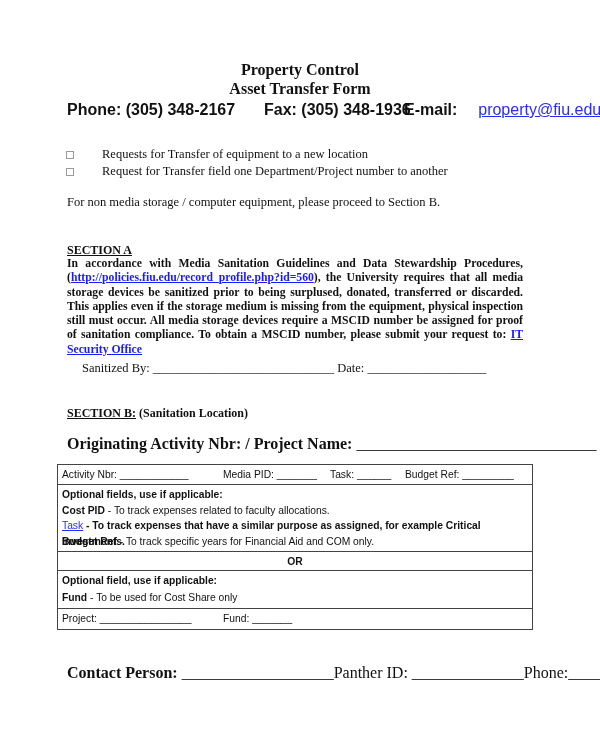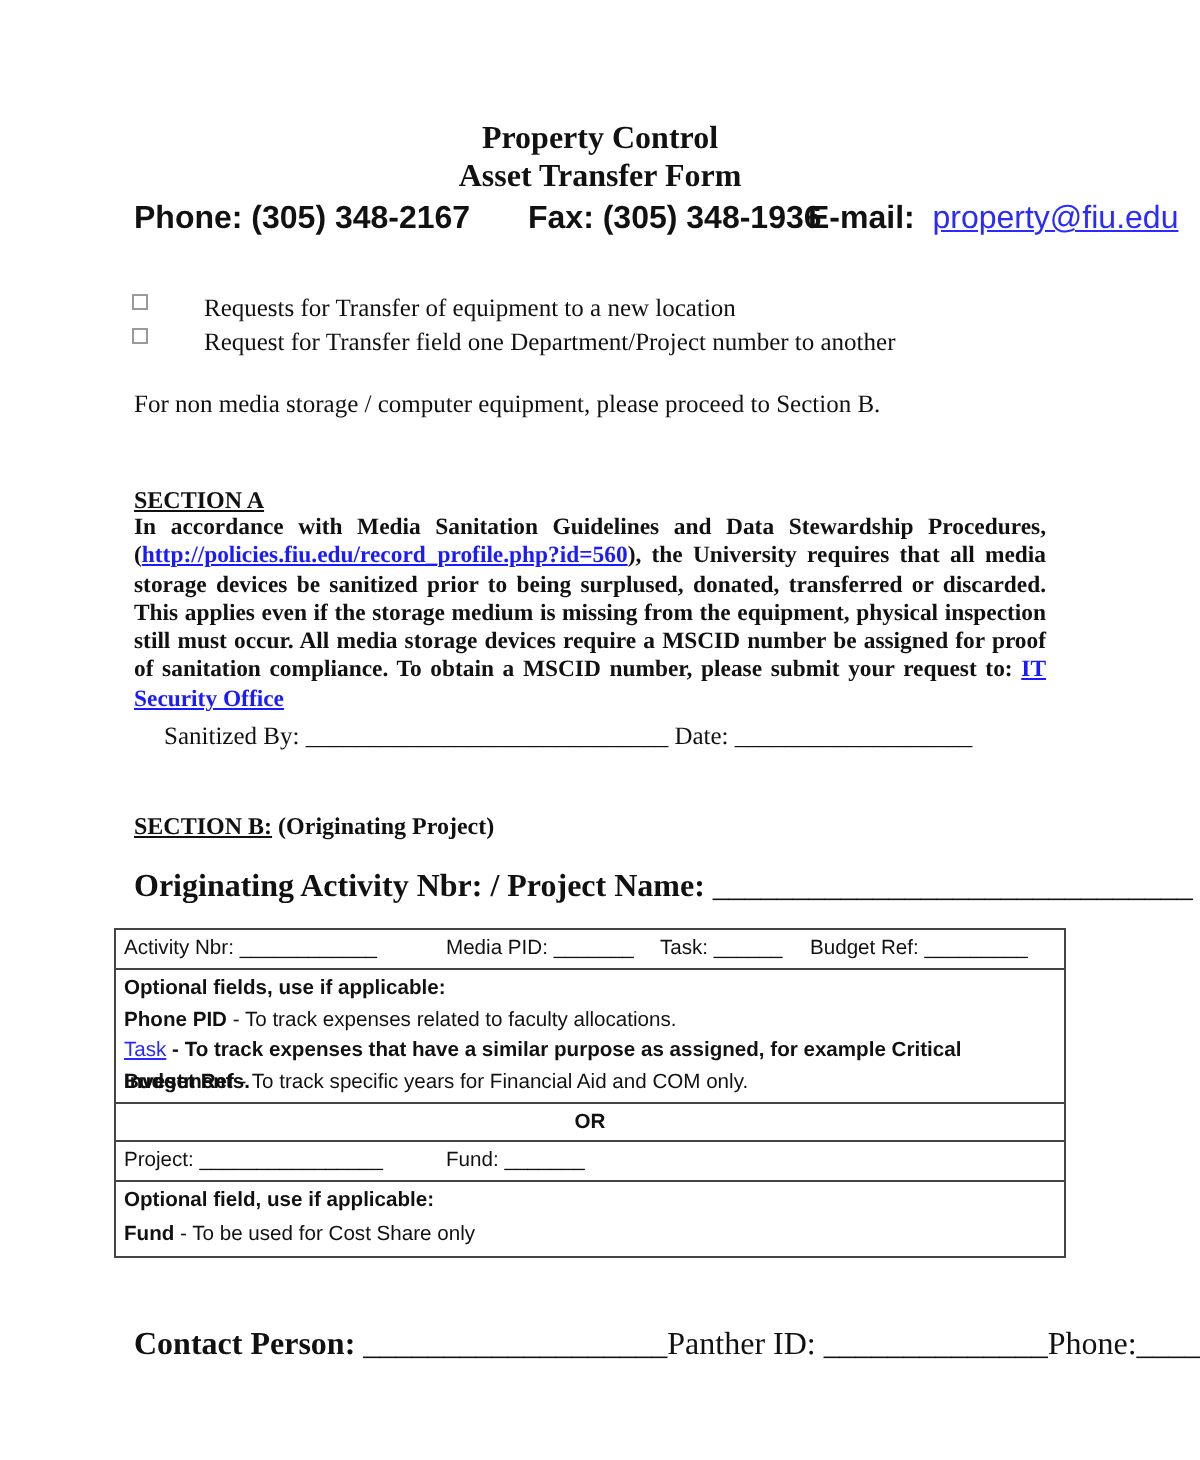--- a/index.html
+++ b/index.html
@@ -5,23 +5,23 @@
     * { margin: 0; padding: 0; box-sizing: border-box; }
     html, body { width: 600px; height: 730px; background: #ffffff; overflow: hidden; }
     body { position: relative; color: #111; font-family: "Liberation Serif", serif; }
 
     .abs { position: absolute; white-space: nowrap; }
 
     .title { left: 0; width: 600px; text-align: center; font-weight: bold; font-size: 16px; }
     .sans { font-family: "Liberation Sans", sans-serif; }
     .contact { font-size: 16px; font-weight: bold; top: 101px; }
     .link { color: #1a0dab; text-decoration: underline; }
-    .contact .link { font-weight: normal; color: #2a2aff; }
+    .contact .link { font-weight: normal; color: #2a2aff; margin-left: 12px; }
 
-    .cb-row { left: 66px; font-size: 12.5px; display: flex; }
+    .cb-row { left: 66px; font-size: 12.5px; display: flex; align-items: center; }
     .checkbox { width: 8px; height: 8px; border: 1px solid #9a9a9a; background: #fff; display: inline-block; margin-right: 28px; }
 
     .plain { font-size: 12.5px; }
     .section-head { font-weight: bold; text-decoration: underline; font-size: 12px; }
 
     .para { left: 67px; width: 456px; font-size: 11.7px; font-weight: bold; line-height: 14.3px; white-space: normal; text-align: justify; }
     .para .link { color: #1a1aff; }
 
     .sig-line { font-size: 12.5px; text-align: right; }
 
@@ -69,21 +69,21 @@
 
 <div class="abs sig-line" style="left:82px; top:361px;">
   <span>Sanitized By:</span>
   <span>_____________________________</span>
   <span>Date:</span>
   <span>___________________</span>
 </div>
 
 <div class="abs" style="left:67px; top:406px; font-size:12px;">
   <span class="section-head">SECTION B:</span>
-  <span style="font-weight:bold;">(Originating Project)</span>
+  <span style="font-weight:bold;">(Sanitation Location)</span>
 </div>
 
 <div class="abs" style="left:67px; top:435px; font-size:16px; font-weight:bold;">
   <span>Originating Activity Nbr: / Project Name:</span>
   <span style="font-weight:normal;">______________________________</span>
 </div>
 
 <div class="cc-table">
   <div class="cc-row fields">
     <span class="f" style="left:4px;">
@@ -98,38 +98,38 @@
       <span>Task:</span>
       <span>______</span>
     </span>
     <span class="f" style="left:347px;">
       <span>Budget Ref:</span>
       <span>_________</span>
     </span>
   </div>
   <div class="cc-row multi">
     <div class="cc-line b">Optional fields, use if applicable:</div>
-    <div class="cc-line"><span class="b">Phone PID</span><span> - To track expenses related to faculty allocations.</span></div>
+    <div class="cc-line"><span class="b">Cost PID</span><span> - To track expenses related to faculty allocations.</span></div>
     <div class="cc-line"><span class="link">Task</span><span class="b"> - To track expenses that have a similar purpose as assigned, for example Critical Investments.</span></div>
     <div class="cc-line"><span class="b">Budget Ref</span><span> - To track specific years for Financial Aid and COM only.</span></div>
   </div>
   <div class="cc-row center">OR</div>
+  <div class="cc-row multi" style="padding-top:1px;padding-bottom:2px;">
+    <div class="cc-line b" style="height:17px;line-height:17px;">Optional field, use if applicable:</div>
+    <div class="cc-line" style="height:17px;line-height:17px;"><span class="b">Fund</span><span> - To be used for Cost Share only</span></div>
+  </div>
   <div class="cc-row fields">
     <span class="f" style="left:4px;">
       <span>Project:</span>
       <span>________________</span>
     </span>
     <span class="f" style="left:165px;">
       <span>Fund:</span>
       <span>_______</span>
     </span>
   </div>
-  <div class="cc-row multi" style="padding-top:1px;padding-bottom:2px;">
-    <div class="cc-line b" style="height:17px;line-height:17px;">Optional field, use if applicable:</div>
-    <div class="cc-line" style="height:17px;line-height:17px;"><span class="b">Fund</span><span> - To be used for Cost Share only</span></div>
-  </div>
 </div>
 
 <div class="abs contact-line">
   <span class="b">Contact Person:</span>
   <span>___________________</span><span>Panther ID:</span>
   <span>______________</span><span>Phone:</span><span>______________</span>
 </div>
 
 </body></html>

